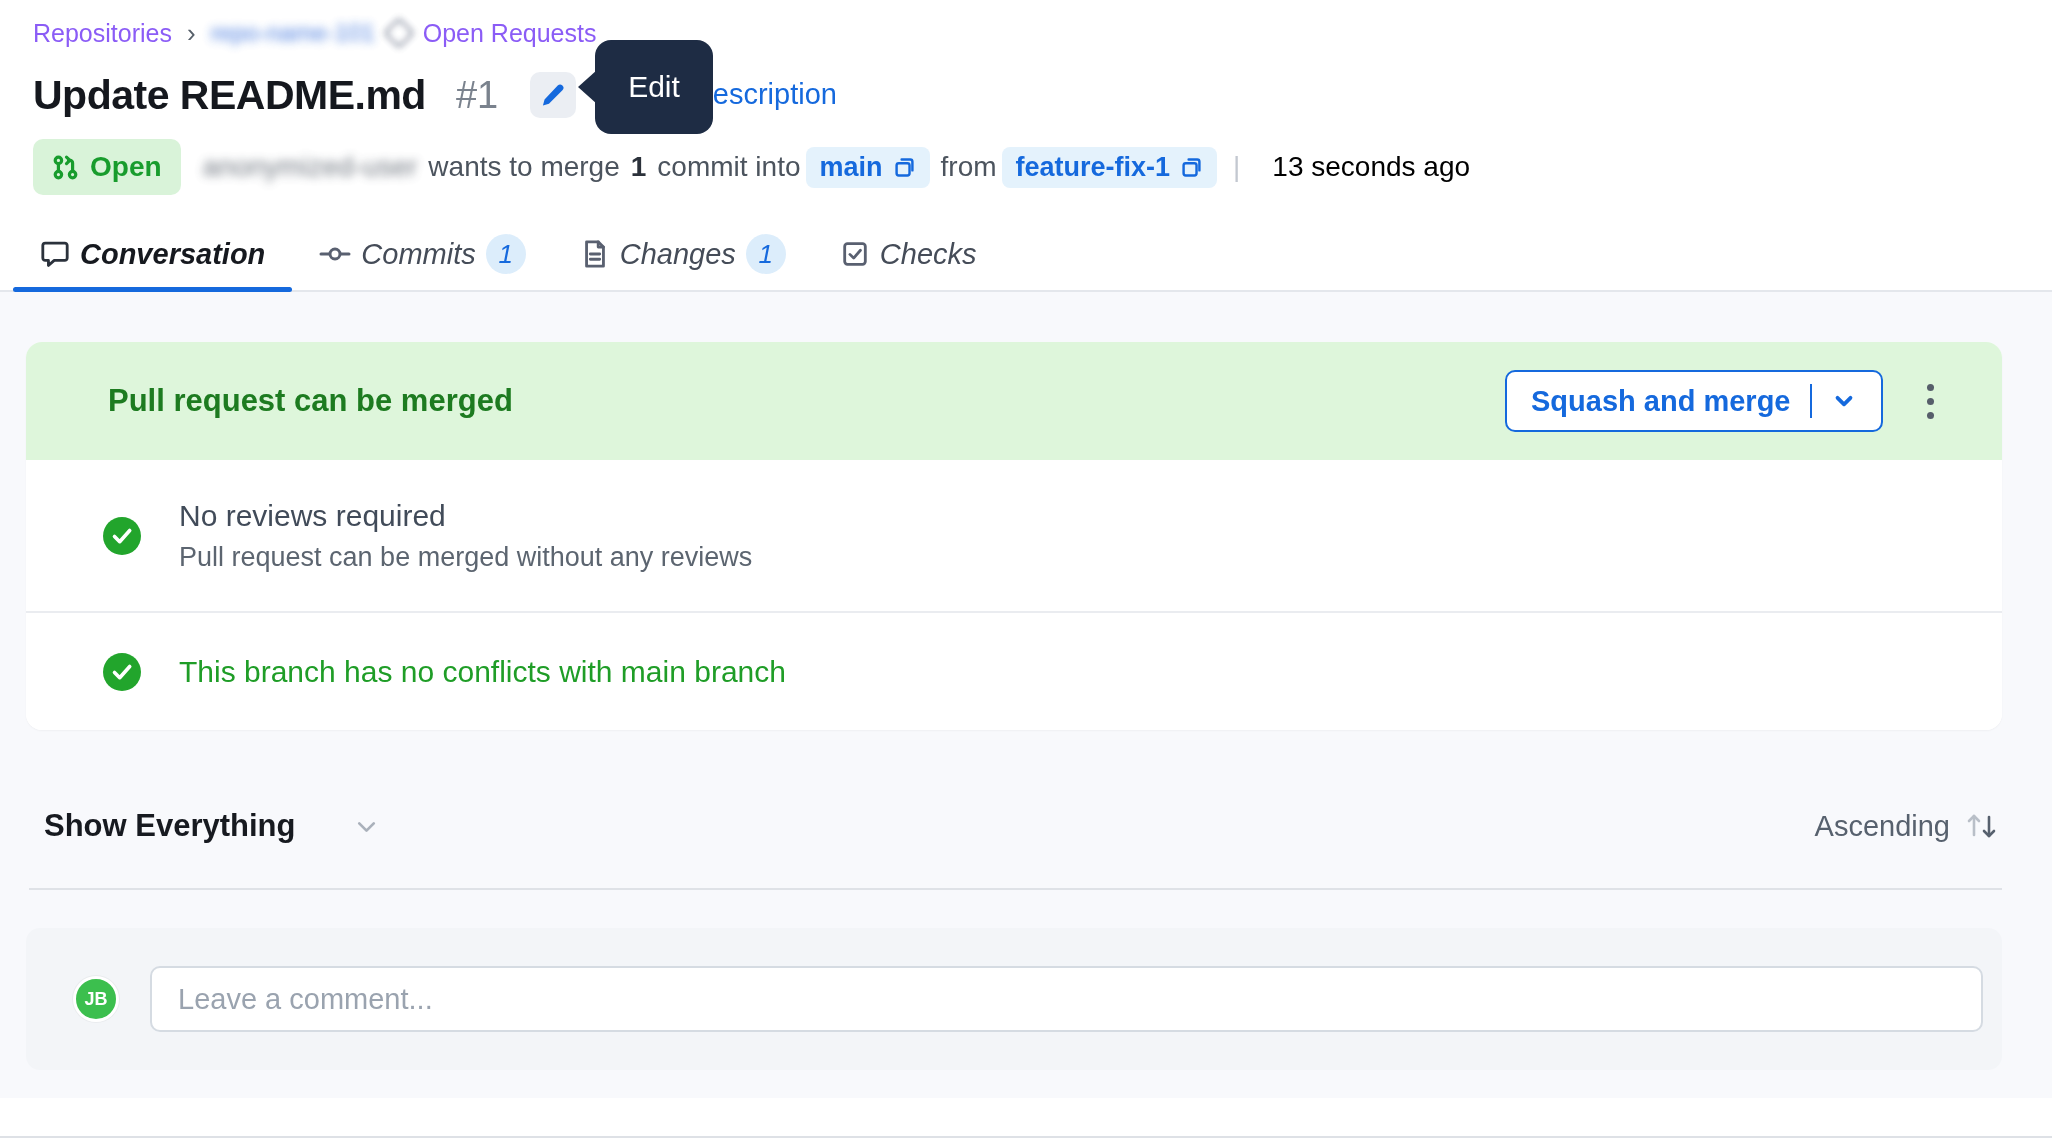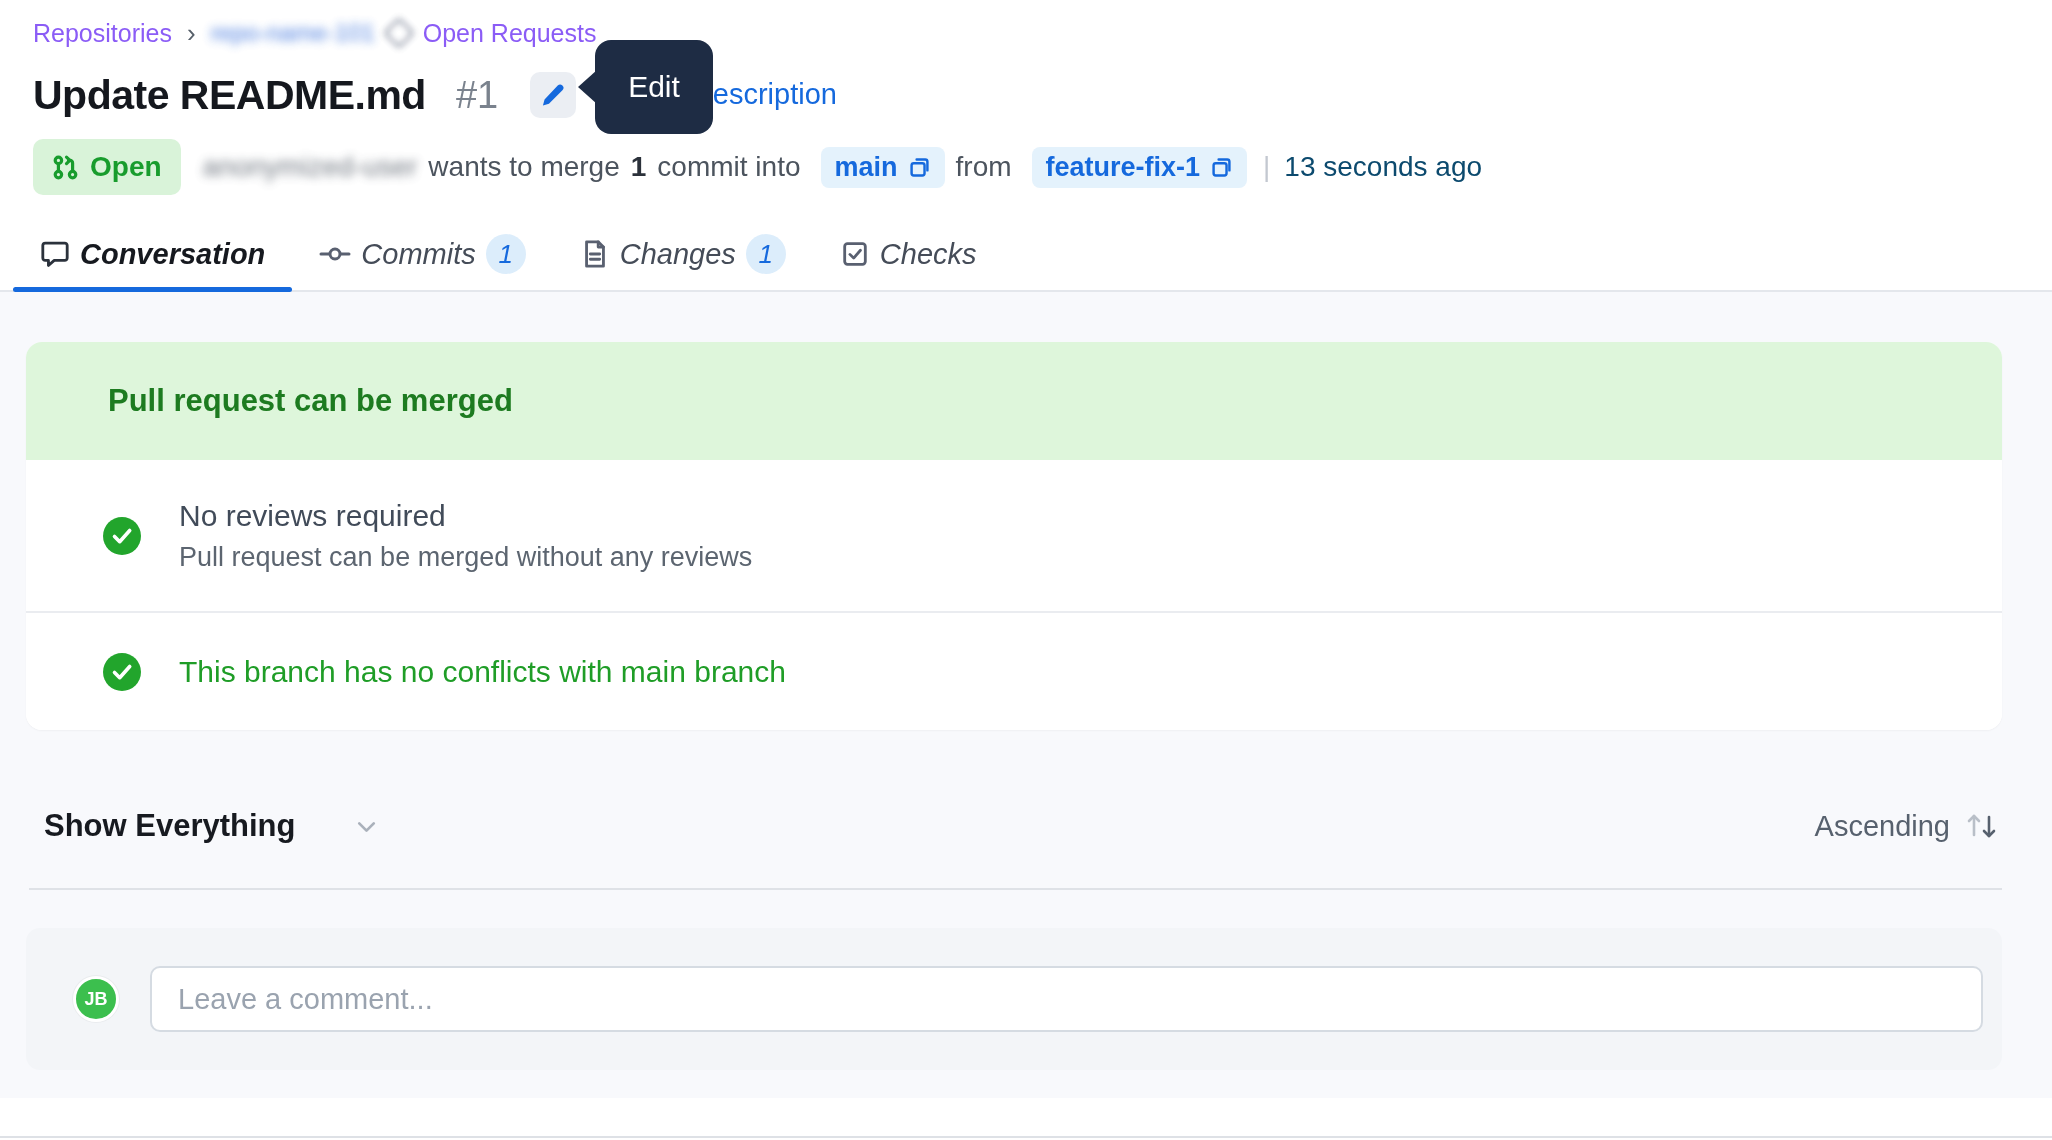--- a/index.html
+++ b/index.html
@@ -39,26 +39,26 @@
 
   .status-row { display:flex; align-items:center; margin-top:16px; height:50px; font-size:28px; color:#4c545e; }
   .open-badge {
     display:flex; align-items:center; gap:11px; height:56px; padding:0 19px;
     background:#d9f3d9; border-radius:10px; color:#189c2d; font-weight:700; font-size:28px;
   }
   .author-redacted { color:#59616c; margin-left:22px; }
   .status-row .word { margin-left:11px; white-space:nowrap; }
   .bold-num { font-weight:700; color:#2b313a; }
   .branch-chip {
-    display:inline-flex; align-items:center; gap:10px; margin-left:20px;
+    display:inline-flex; align-items:center; gap:10px; margin-left:5px;
     background:#e4f2fc; border-radius:8px; padding:5px 14px;
     color:#1569dd; font-weight:700; font-size:27px; text-decoration:none; cursor:pointer;
   }
   .pipe { color:#c3c8d0; margin-left:16px; }
-  .time-ago { color:#0c4a6e; margin-left:14px; }
+  .time-ago { color:#000000; margin-left:32px; }
 
   
   .tabs { display:flex; align-items:stretch; height:74px; margin-top:26px; padding-left:13px; border-bottom:2px solid #e4e7ec; background:#fff; }
   .tab { position:relative; display:flex; align-items:center; gap:10px; padding:0 27px; font-size:29px; color:#454c58; cursor:pointer;font-style:italic; }
   .tab .t-icon { color:#596070; display:flex; }
   .tab.active { font-weight:700; color:#16191f; }
   .tab.active .t-icon { color:#2b323c; }
   .tab.active::after { content:""; position:absolute; left:0; right:0; bottom:-2px; height:5px; background:#1569dd; border-radius:3px; }
   .tab-count {
     min-width:40px; height:40px; padding:0 6px; border-radius:20px; background:#dcedfb;
@@ -229,20 +229,36 @@
       </span>
       <span>Checks</span>
     </div>
   </nav>
 
   <main class="main">
 
     <section class="merge-panel">
       <div class="merge-head">
         <h2 class="merge-heading">Pull request can be merged</h2>
+        <div class="merge-actions">
+          <button class="squash-btn">
+            <span class="squash-label">Squash and merge</span>
+            <span class="squash-divider"></span>
+            <span style="display:flex;">
+              <svg width="26" height="26" viewBox="0 0 18 18" fill="none" stroke="#1569dd" stroke-width="2.6" stroke-linecap="round" stroke-linejoin="round">
+                <path d="M4.5 6.8l4.5 4.5 4.5-4.5"></path>
+              </svg>
+            </span>
+          </button>
+          <button class="kebab">
+            <span class="dot"></span>
+            <span class="dot"></span>
+            <span class="dot"></span>
+          </button>
+        </div>
       </div>
 
       <div class="check-row first">
         <span class="check-circle">
           <svg width="38" height="38" viewBox="0 0 38 38">
               <circle cx="19" cy="19" r="19" fill="#22a52c"></circle>
               <path d="M11.5 19.5l5.2 5.2 10-11.2" fill="none" stroke="#fff" stroke-width="3.6" stroke-linecap="round" stroke-linejoin="round"></path>
             </svg>
         </span>
         <div>

